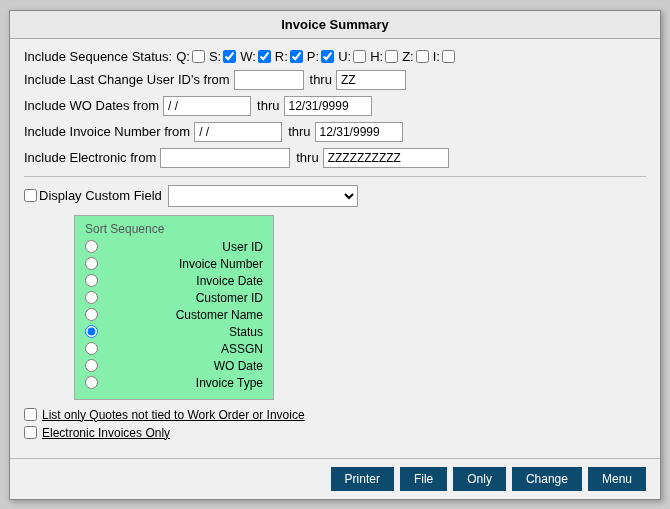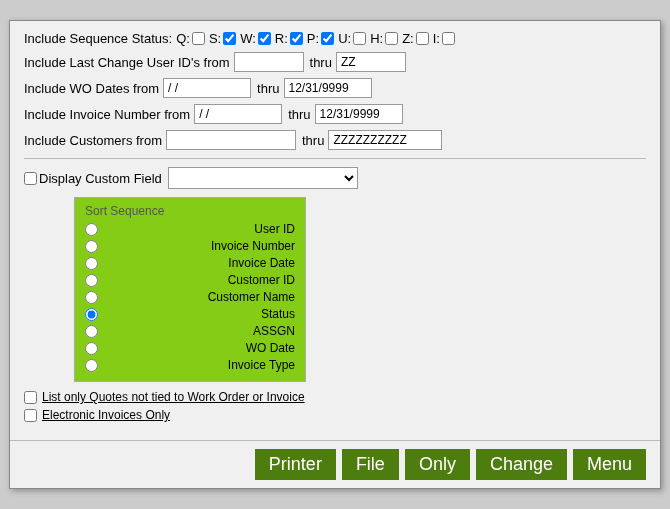--- a/index.html
+++ b/index.html
@@ -85,23 +85,23 @@
     }
     select {
       font-size: 12px;
       height: 22px;
       width: 190px;
       border: 1px solid #999;
       background: #fff;
     }
     .sort-box {
       border: 1px solid #aaa;
-      background: #84cc16;
+      background: #86efac;
       padding: 6px 10px;
-      width: 232px;
+      width: 200px;
       margin-left: 50px;
       margin-bottom: 8px;
     }
     .sort-box .sort-title {
       font-size: 12px;
       color: #555;
       margin-bottom: 4px;
     }
     .sort-option {
       display: flex;
@@ -124,45 +124,48 @@
     }
     .footer {
       display: flex;
       justify-content: flex-end;
       gap: 6px;
       padding: 8px 14px;
       border-top: 1px solid #bbb;
       background: #f0f0f0;
     }
     .btn {
-      background: #4d7c0f;
+      background: #0c4a6e;
       color: #fff;
       border: none;
       padding: 5px 14px;
-      font-size: 18px;
+      font-size: 12px;
       cursor: pointer;
       font-weight: normal;
     }
     .small-input {
       width: 70px;
     }
     .date-input {
       width: 88px;
     }
     .customer-input {
       width: 130px;
     }
     .customer-thru-input {
-      width: 114px;
+      width: 126px;
     }
   </style>
 </head>
 <body>
 
 <div class="window">
+  <div class="title-bar">
+    <span>Invoice Summary</span>
+  </div>
   <div class="content">
 
     <div class="row">
       <span class="row-label">Include Sequence Status:</span>
       <div class="checkbox-group">
         <div class="checkbox-item">
           <span>Q:</span>
           <input type="checkbox" style="">
         </div>
         <div class="checkbox-item">
@@ -215,21 +218,21 @@
     </div>
 
     <div class="row">
       <span class="row-label">Include Invoice Number from</span>
       <input type="text" class="date-input" value="/ /" style="margin-right: 2px;">
       <span class="thru-label">thru</span>
       <input type="text" class="date-input" value="12/31/9999" style="">
     </div>
 
     <div class="row">
-      <span class="row-label">Include Customers from</span>
+      <span class="row-label">Include Electronic from</span>
       <input type="text" class="customer-input" style="margin-right: 2px;">
       <span class="thru-label">thru</span>
       <input type="text" class="customer-thru-input" value="ZZZZZZZZZZ" style="">
     </div>
 
     <hr class="divider">
 
     <div class="custom-field-row">
       <div class="checkbox-item" style="margin-right:6px;">
         <input type="checkbox" style="">

